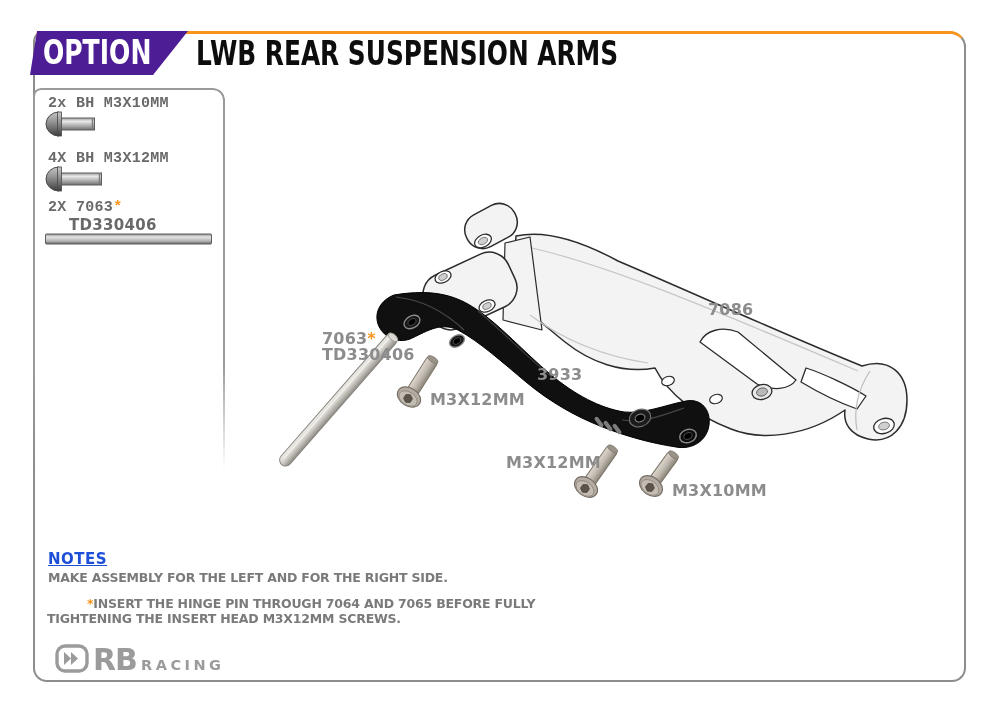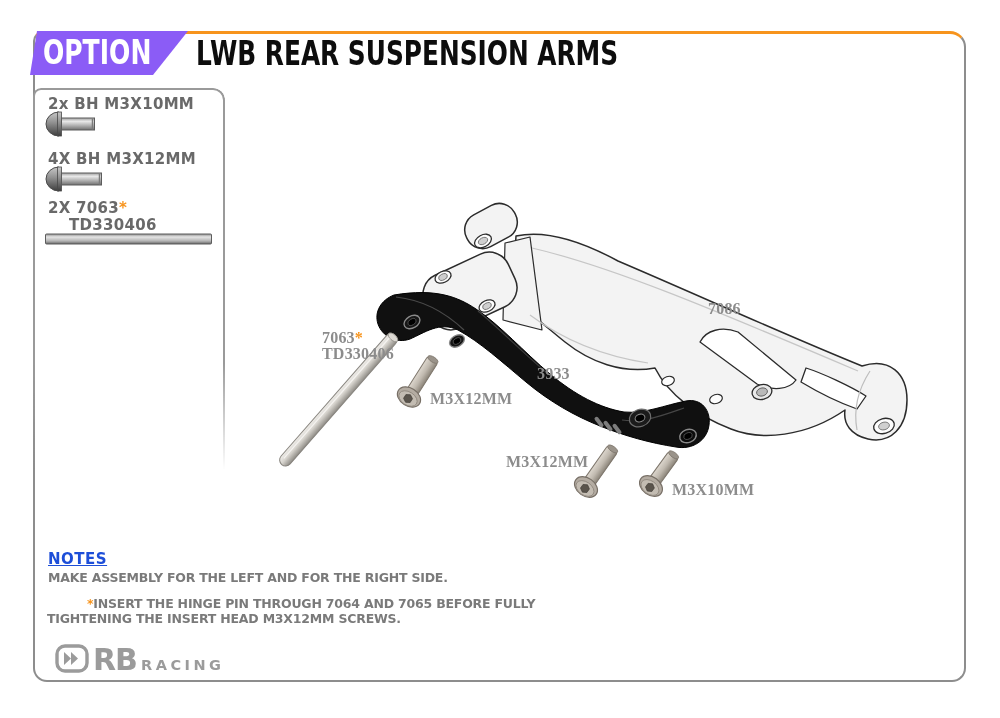--- a/index.html
+++ b/index.html
@@ -6,43 +6,43 @@
   body{width:1000px;height:718px;position:relative;overflow:hidden;
        font-family:"DejaVu Sans","Liberation Sans",sans-serif;}
 
   
   .page-frame{position:absolute;left:33px;top:31px;width:933px;height:651px;
     border:2px solid #8d8d8d;border-top:3px solid #f7941d;
     border-radius:10px 16px 14px 14px;box-sizing:border-box;}
 
   
   .option-banner{position:absolute;left:30px;top:31px;width:158px;height:44px;
-    background:#8b5cf6;clip-path:polygon(7px 0,158px 0,123px 44px,0 44px);}
+    background:#4c1d95;clip-path:polygon(7px 0,158px 0,123px 44px,0 44px);}
   .option-banner span{display:block;font-size:33px;line-height:44px;font-weight:900;
     color:#ffffff;padding-left:17px;letter-spacing:0px;
     transform:scaleX(0.76);transform-origin:left center;}
   .page-title{position:absolute;left:196px;top:36px;font-size:34px;line-height:34px;
     font-weight:900;color:#0d0d0d;letter-spacing:0;white-space:nowrap;
     transform:scaleX(0.73);transform-origin:left top;}
 
   
   .parts-box{position:absolute;left:33px;top:88px;width:192px;height:382px;
     border-top:2px solid #9a9a9a;border-right:2px solid #9a9a9a;border-left:2px solid #9a9a9a;
     border-bottom:none;border-radius:8px 12px 0 0;box-sizing:border-box;
     -webkit-mask-image:linear-gradient(#000 72%,transparent 100%);
     mask-image:linear-gradient(#000 72%,transparent 100%);}
   .part-label{position:absolute;font-size:15px;font-weight:bold;color:#696969;
-    letter-spacing:.3px;white-space:nowrap;}
+    letter-spacing:.3px;white-space:nowrap;font-family:Liberation Mono, monospace;}
   .part-sub{position:absolute;font-size:15px;font-weight:bold;color:#696969;
     letter-spacing:.3px;white-space:nowrap;}
   .star{color:#f7941d;font-weight:bold;}
 
   
   .dlabel{position:absolute;font-size:16px;font-weight:bold;color:#8c8c8c;
-    letter-spacing:.2px;white-space:nowrap;font-family:Liberation Serif, serif;}
+    letter-spacing:.2px;white-space:nowrap;}
 
   
   .notes-heading{position:absolute;left:48px;top:550px;font-size:15px;font-weight:bold;
     color:#1d4ed8;text-decoration:underline;letter-spacing:.5px;}
   .notes-line{position:absolute;font-size:12.5px;font-weight:bold;color:#7a7a7a;
     letter-spacing:-.2px;white-space:nowrap;}
 
   svg{position:absolute;}
   .abs{position:absolute;}
 </style>

